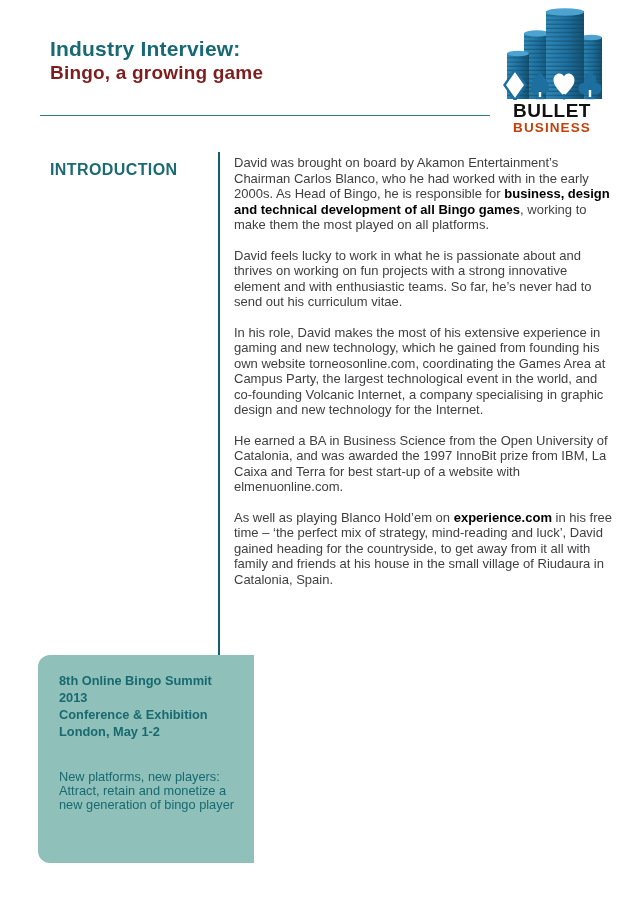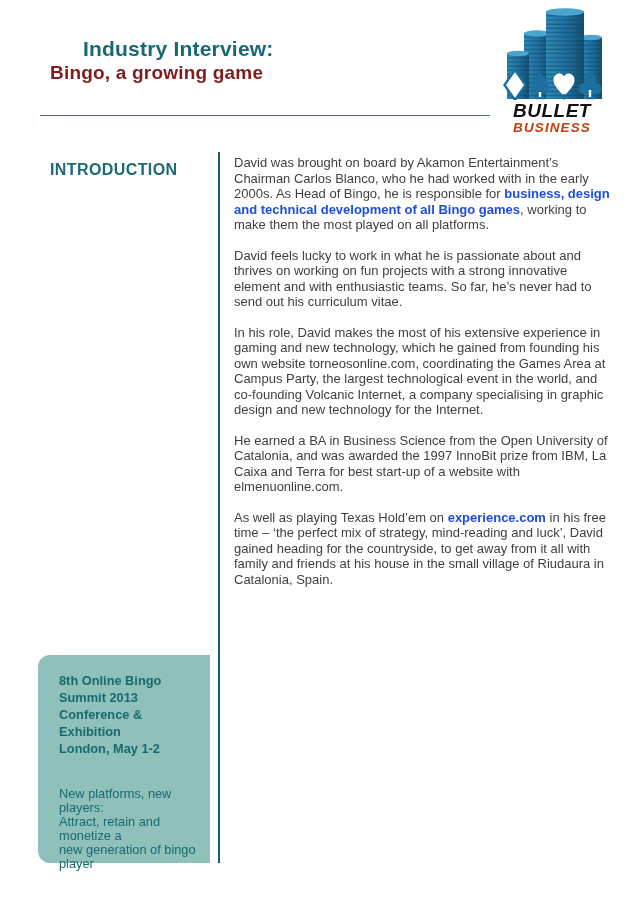--- a/index.html
+++ b/index.html
@@ -7,33 +7,33 @@
     position: relative;
     width: 638px; height: 903px;
     background: #ffffff;
     font-family: "Liberation Sans", sans-serif;
     overflow: hidden;
   }
   
   #title-block { position: absolute; left: 50px; top: 36px; }
   #title-line1 {
     font-size: 21px; font-weight: 700; color: #176973;
-    line-height: 25px; letter-spacing: 0.2px; margin-left: 33px;
+    line-height: 25px; letter-spacing: 0.2px;
   }
   #title-line2 {
     font-size: 19px; font-weight: 700; color: #7f1d1d;
     line-height: 23px; letter-spacing: 0.2px;
   }
   #header-rule {
     position: absolute; left: 40px; top: 115px;
     width: 450px; height: 0;
     border-top: 1.5px solid #2a7d85;
   }
   
-  #logo { position: absolute; left: 500px; top: 8px; width: 104px; text-align: center; font-style: italic; }
+  #logo { position: absolute; left: 500px; top: 8px; width: 104px; text-align: center; }
   #logo svg { display: block; margin: 0 auto; }
   #logo-text1 {
     font-size: 19px; font-weight: 800; color: #111111;
     letter-spacing: 0.5px; line-height: 19px; margin-top: 1px;
     font-family: "Liberation Sans", sans-serif;
   }
   #logo-text2 {
     font-size: 13.5px; font-weight: 800; color: #c2410c;
     letter-spacing: 1.1px; line-height: 15px;
   }
@@ -46,25 +46,25 @@
   #column-divider {
     position: absolute; left: 218px; top: 152px;
     width: 1.5px; height: 711px; background: #135f6b;
   }
   
   #article {
     position: absolute; left: 234px; top: 155px; width: 380px;
     font-size: 13px; line-height: 15.5px; color: #3f3f41;
   }
   #article p { margin: 0 0 15px 0; }
-  #article b { font-weight: 700; color: #1d4ed8; }
+  #article b { font-weight: 700; color: #000000; }
   
   #event-box {
     position: absolute; left: 38px; top: 655px;
-    width: 172px; height: 208px;
+    width: 216px; height: 208px;
     background: #8fc0ba;
     border-radius: 12px 0 0 12px;
     box-sizing: border-box;
     padding: 17px 12px 0 21px;
     color: #186a70;
   }
   #event-title {
     font-size: 12.8px; font-weight: 700; line-height: 17px;
     white-space: pre-line; margin: 0 0 30px 0;
   }
@@ -146,21 +146,21 @@
   </div>
 
   <div id="intro-label">INTRODUCTION</div>
   <div id="column-divider"></div>
 
   <div id="article">
       <p><span>David was brought on board by Akamon Entertainment’s Chairman Carlos Blanco, who he had worked with in the early 2000s. As Head of Bingo, he is responsible for </span><b>business, design and technical development of all Bingo games</b><span>, working to make them the most played on all platforms.</span></p>
       <p><span>David feels lucky to work in what he is passionate about and thrives on working on fun projects with a strong innovative element and with enthusiastic teams. So far, he’s never had to send out his curriculum vitae.</span></p>
       <p><span>In his role, David makes the most of his extensive experience in gaming and new technology, which he gained from founding his own website torneosonline.com, coordinating the Games Area at Campus Party, the largest technological event in the world, and co-founding Volcanic Internet, a company specialising in graphic design and new technology for the Internet.</span></p>
       <p><span>He earned a BA in Business Science from the Open University of Catalonia, and was awarded the 1997 InnoBit prize from IBM, La Caixa and Terra for best start-up of a website with elmenuonline.com.</span></p>
-      <p><span>As well as playing Texas Hold’em on </span><b>experience.com</b><span> in his free time – ‘the perfect mix of strategy, mind-reading and luck’, David gained heading for the countryside, to get away from it all with family and friends at his house in the small village of Riudaura in Catalonia, Spain.</span></p>
+      <p><span>As well as playing Blanco Hold’em on </span><b>experience.com</b><span> in his free time – ‘the perfect mix of strategy, mind-reading and luck’, David gained heading for the countryside, to get away from it all with family and friends at his house in the small village of Riudaura in Catalonia, Spain.</span></p>
     </div>
 
   <div id="event-box">
     <div id="event-title">8th Online Bingo Summit 2013
 Conference &amp; Exhibition
 London, May 1-2</div>
     <div id="event-tagline">New platforms, new players:
 Attract, retain and monetize a
 new generation of bingo player</div>
 

